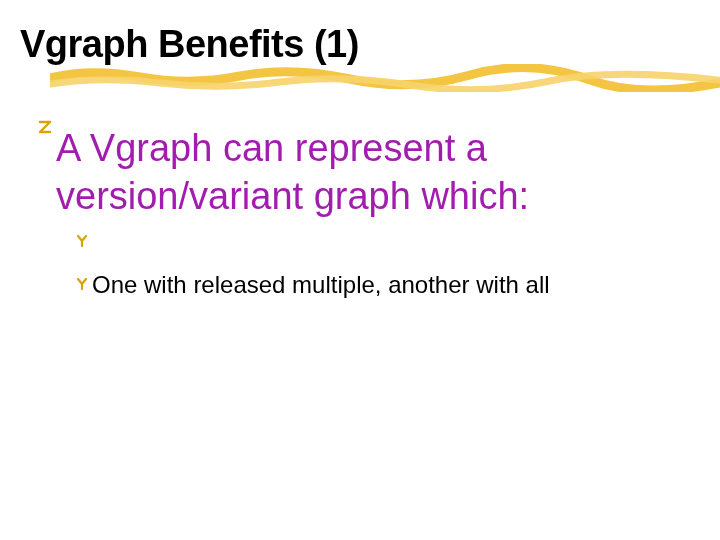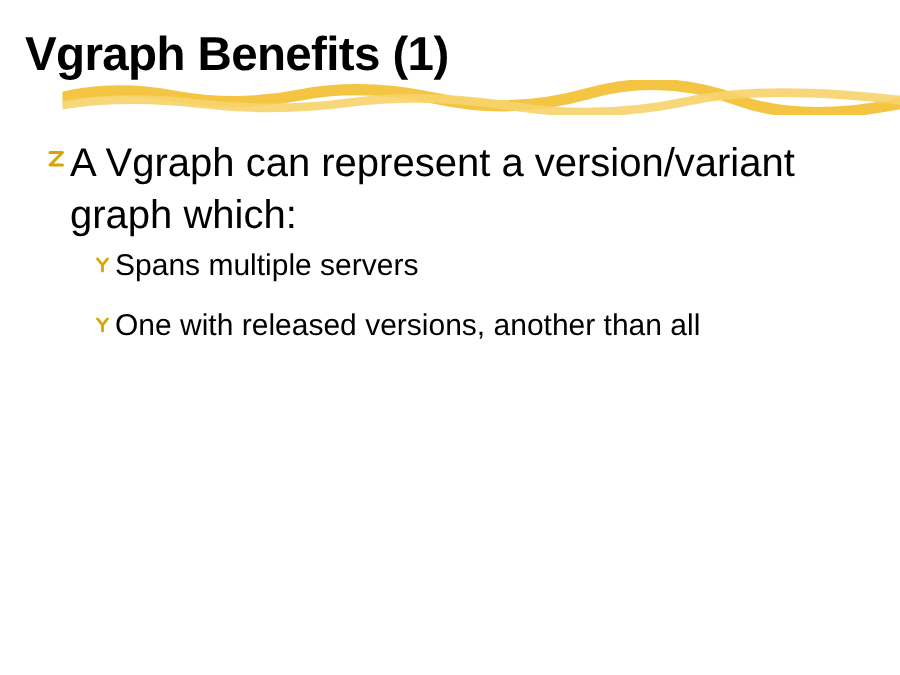--- a/index.html
+++ b/index.html
@@ -16,21 +16,21 @@
     pointer-events: none;
   }
   .body { padding: 0 6px 0 6px; }
   .lvl1 { margin: 0 0 4px 10px; }
   .lvl1-row { display: flex; align-items: flex-start; }
   .bullet-z {
     width: 18px; height: 26px; flex: 0 0 18px;
     display: flex; align-items: center; justify-content: center;
     margin-right: 2px; margin-top: 4px;
   }
-  .lvl1-text { font-size: 32px; color: #000000; line-height: 1.28; }
+  .lvl1-text { font-size: 38px; color: #a21caf; line-height: 1.28; margin-top: 14px; }
   .lvl2 { margin: 6px 0 18px 38px; }
   .lvl2-row { display: flex; align-items: flex-start; margin-bottom: 2px; }
   .bullet-y {
     width: 16px; height: 22px; flex: 0 0 16px;
     display: flex; align-items: center; justify-content: center;
     margin-right: 2px; margin-top: 3px;
   }
   .lvl2-text { font-size: 24px; color: #000; line-height: 1.28; }
 </style>
 </head>
@@ -57,32 +57,31 @@
         </span>
         <span class="lvl1-text">A Vgraph can represent a version/variant graph which:</span>
       </div>
       <div class="lvl2">
         <div class="lvl2-row">
           <span class="bullet-y">
             <svg width="12" height="12" viewBox="0 0 12 12">
                 <path d="M2 1 L6 6 L10 1 M6 6 V11" stroke="#d9a400" stroke-width="2.2" fill="none" stroke-linecap="round"></path>
               </svg>
           </span>
-          <span class="lvl2-text">Spans multiple servers</span>
         </div>
       </div>
     </div>
 
     <div class="lvl1">
       <div class="lvl2">
         <div class="lvl2-row">
           <span class="bullet-y">
             <svg width="12" height="12" viewBox="0 0 12 12">
                 <path d="M2 1 L6 6 L10 1 M6 6 V11" stroke="#d9a400" stroke-width="2.2" fill="none" stroke-linecap="round"></path>
               </svg>
           </span>
-          <span class="lvl2-text">One with released versions, another than all</span>
+          <span class="lvl2-text">One with released multiple, another with all</span>
         </div>
       </div>
     </div>
 
   </div>
 </div>
 
 </body></html>

